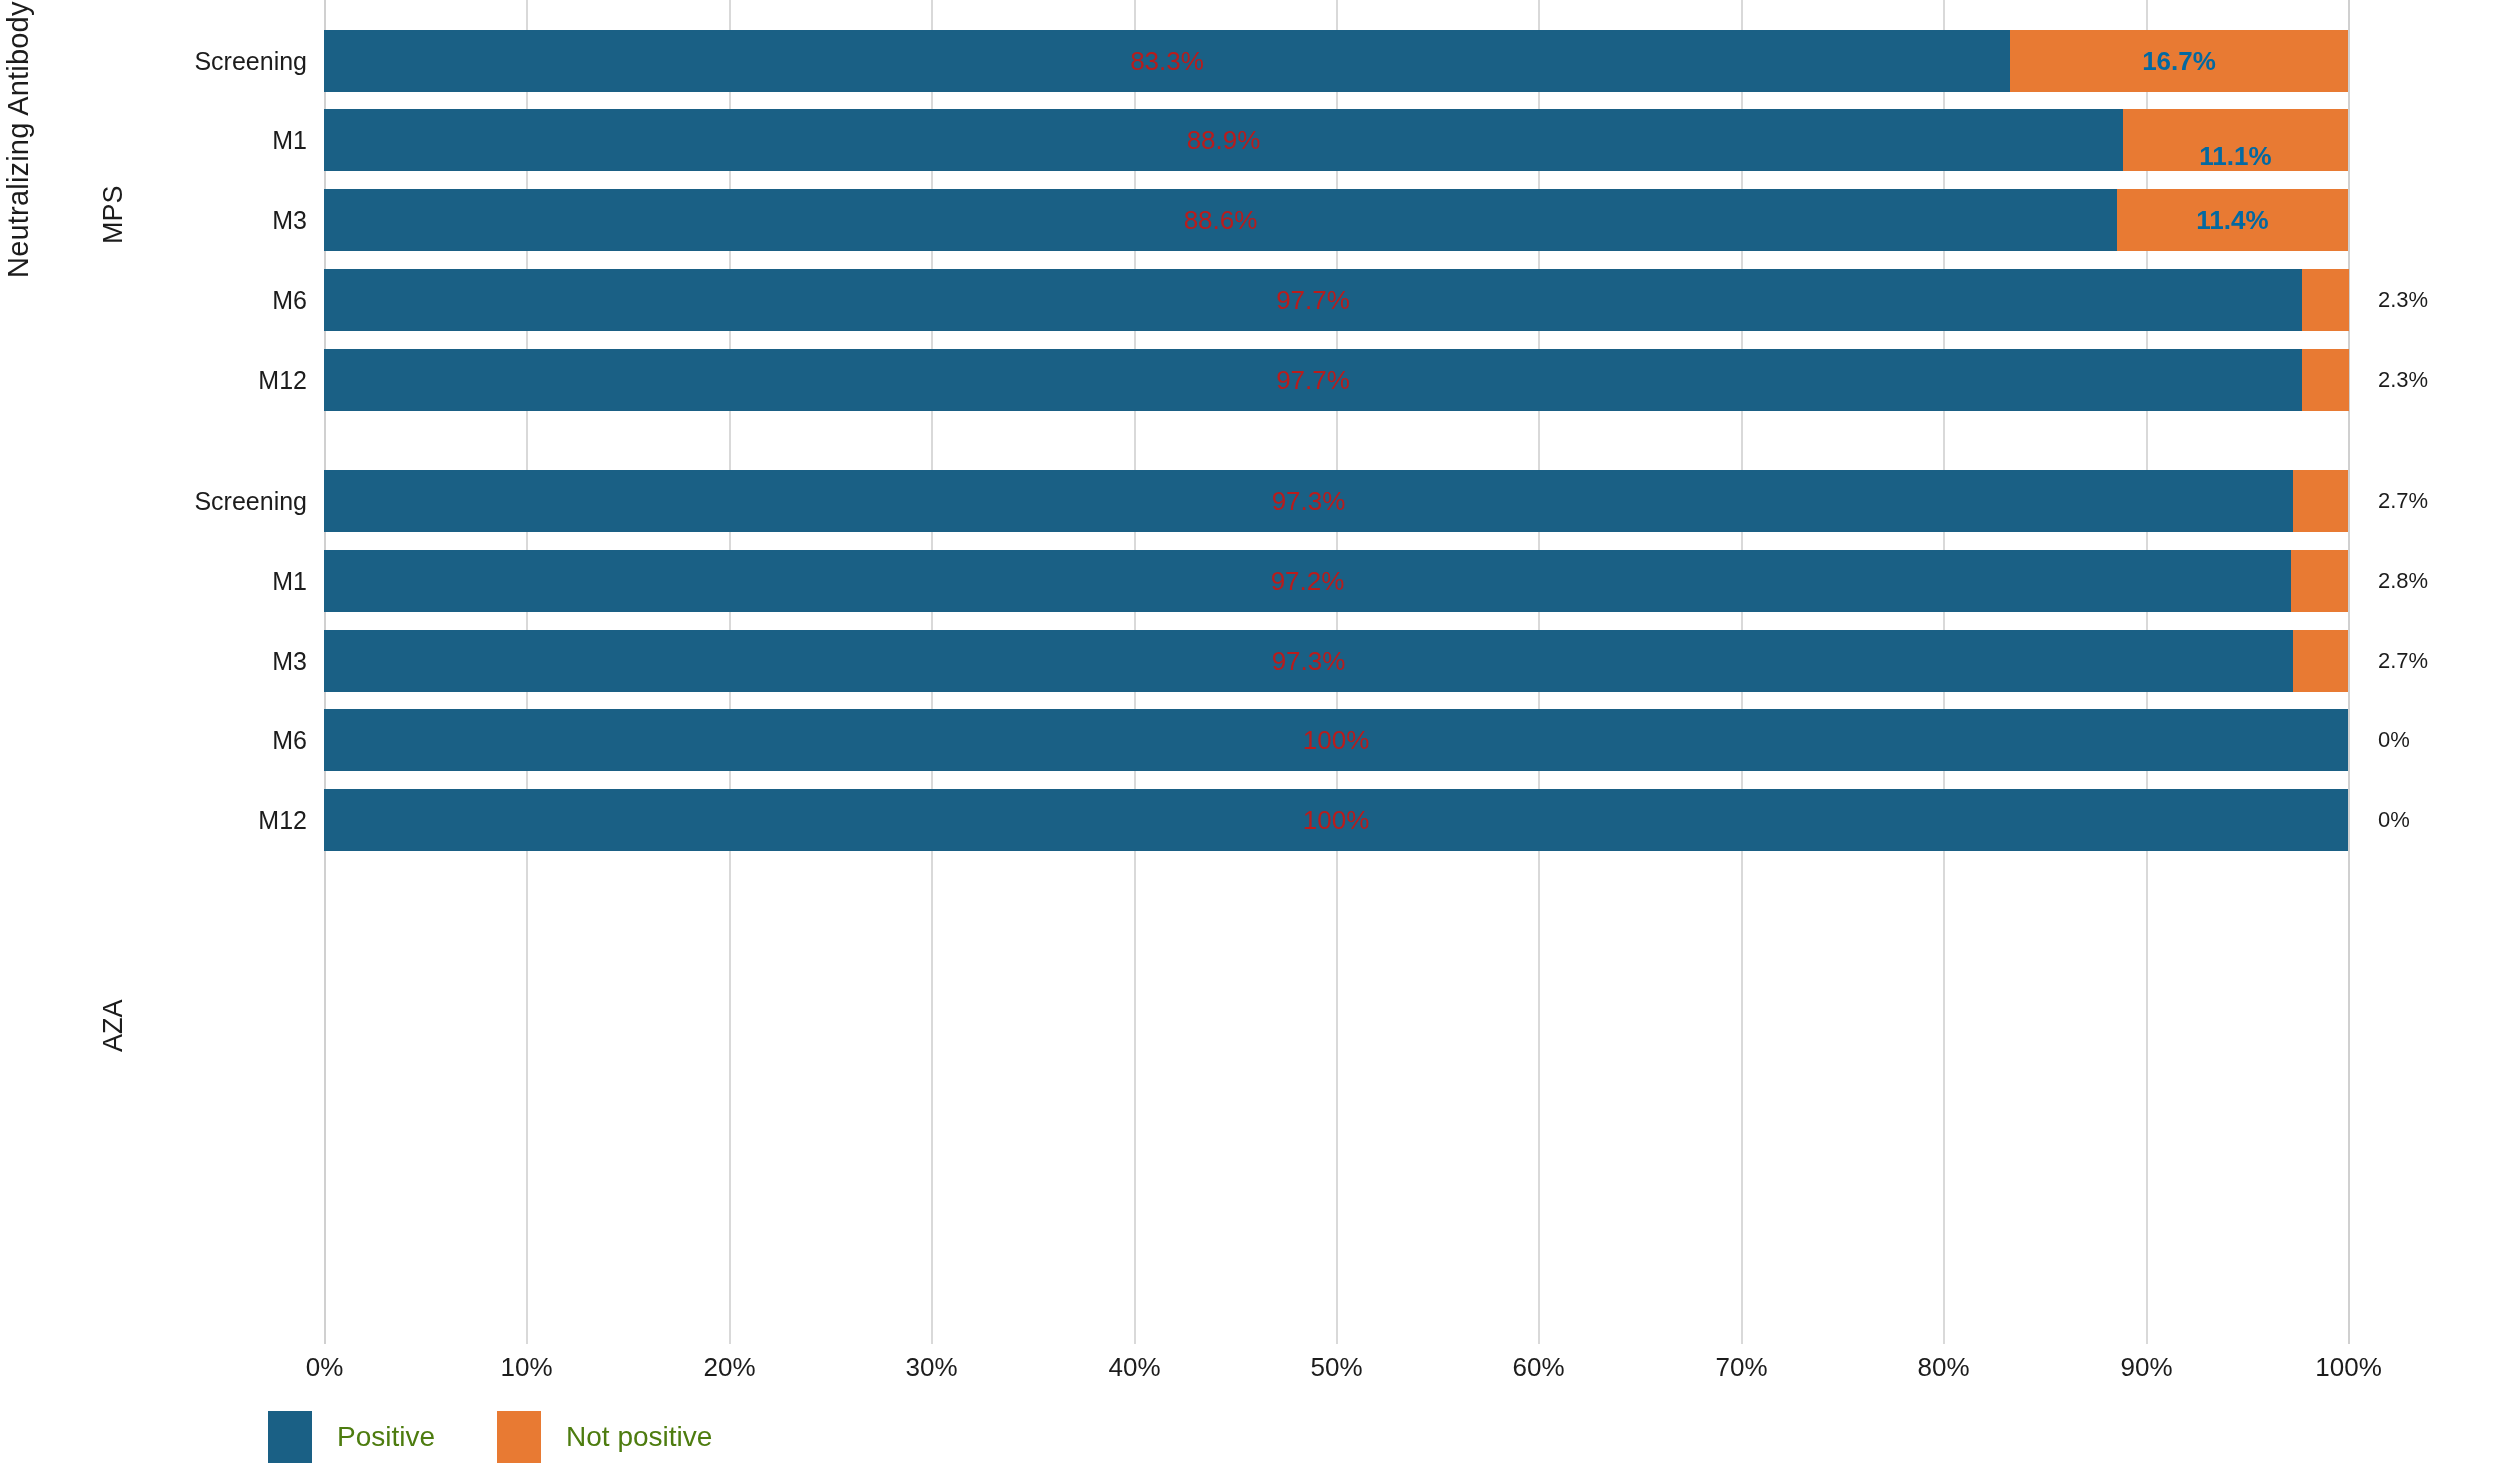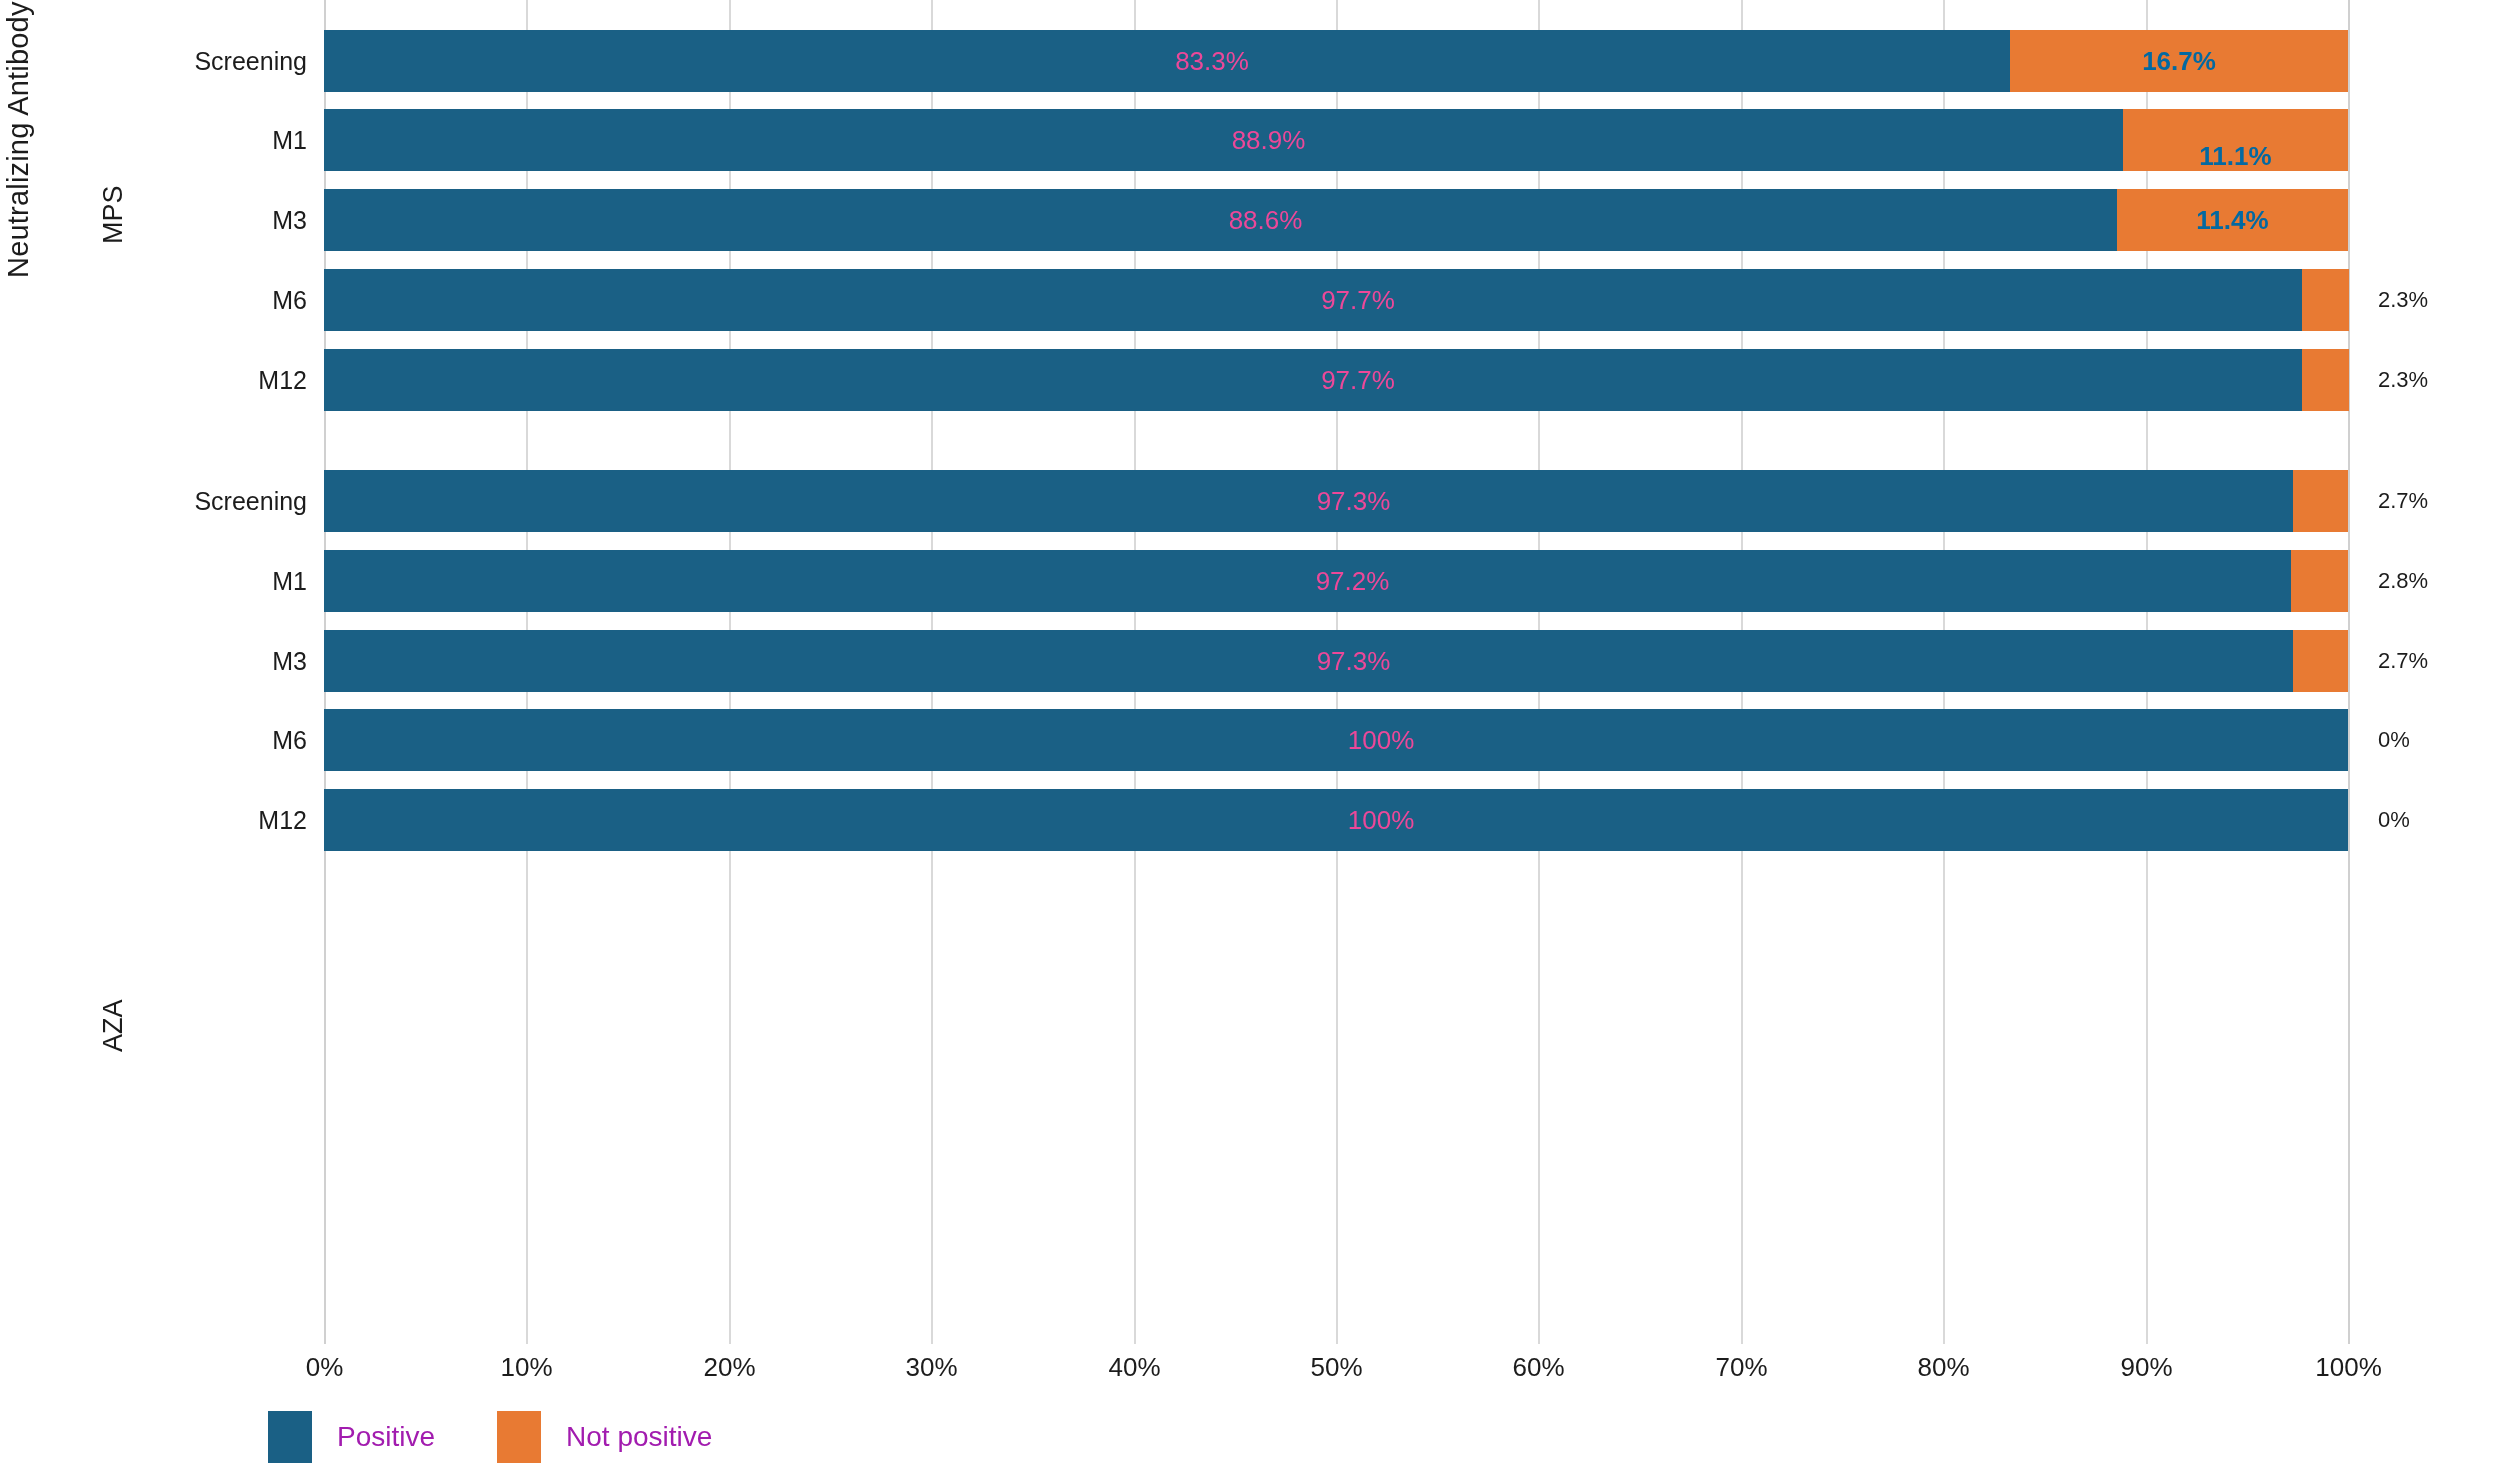--- a/index.html
+++ b/index.html
@@ -92,21 +92,21 @@
   .seg-label {
     position: absolute;
     top: 0;
     height: 100%;
     line-height: 62px;
     font-size: 26px;
     text-align: center;
     white-space: nowrap;
     pointer-events: none;
   }
-  .seg-label.inside-pos { color: #ec4899; padding-left: 45px; }
+  .seg-label.inside-pos { color: #b91c1c; }
   .seg-label.inside-neg { color: #0369a1; font-weight: bold; }
   .outside-label {
     position: absolute;
     left: 2054px;
     top: 0;
     height: 100%;
     line-height: 62px;
     font-size: 22px;
     color: #1c1c1c;
     white-space: nowrap;
@@ -143,21 +143,21 @@
   .legend-item { display: flex; align-items: center; }
   .legend-swatch {
     width: 44px;
     height: 52px;
     flex: none;
   }
   .legend-swatch.positive { background: #1a6085; }
   .legend-swatch.notpositive { background: #e87a33; }
   .legend-text {
     font-size: 28px;
-    color: #a21caf;
+    color: #4d7c0f;
     margin-left: 25px;
     margin-right: 62px;
     white-space: nowrap;
     text-align: center;
   }
 </style>
 </head>
 <body>
 
 <div id="root">

